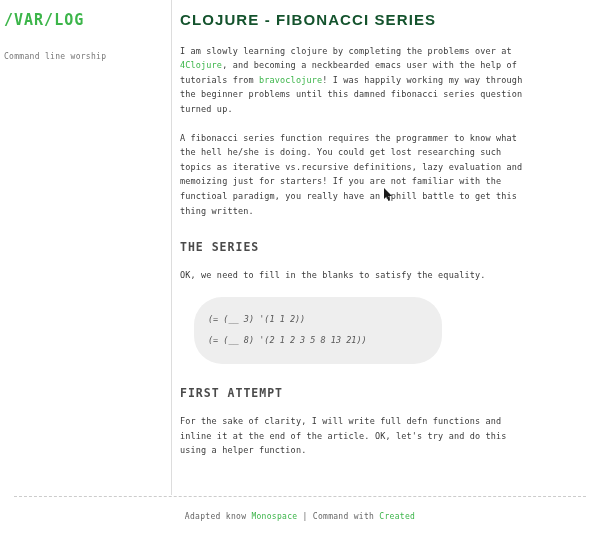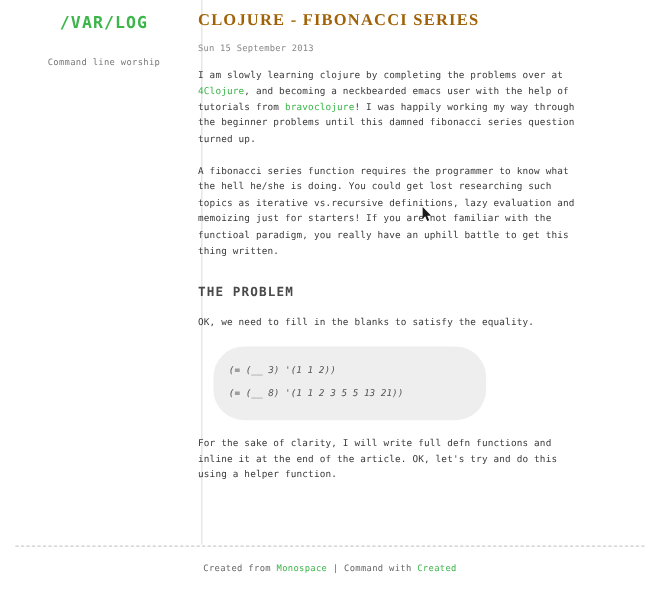--- a/index.html
+++ b/index.html
@@ -16,28 +16,28 @@
   }
   .page {
     position: relative;
     width: 600px;
     height: 539px;
     box-sizing: border-box;
   }
   
   .sidebar {
     position: absolute;
-    left: 16px;
+    left: 4px;
     top: 0;
     width: 168px;
     height: 495px;
     box-sizing: border-box;
     border-right: 1px solid #dddddd;
     padding: 8px 10px 0 0;
-    text-align: center;
+    text-align: left;
   }
   .site-title {
     font-family: "DejaVu Sans Mono", monospace;
     font-size: 15px;
     font-weight: bold;
     letter-spacing: 1px;
     color: #3cb54a;
     margin: 3px 0 0 0;
     line-height: 1.2;
   }
@@ -50,25 +50,25 @@
   }
   
   .main {
     position: absolute;
     left: 180px;
     top: 0;
     width: 350px;
     padding-top: 6px;
   }
   .post-title {
-    font-family: Liberation Serif, serif;
+    font-family: Liberation Sans, sans-serif;
     font-size: 15px;
     font-weight: bold;
     letter-spacing: 1.1px;
-    color: #a16207;
+    color: #14532d;
     margin: 4px 0 0 0;
     line-height: 1.3;
   }
   .post-date {
     font-size: 8px;
     color: #888888;
     margin-top: 9px;
     letter-spacing: 0.2px;
   }
   .para {
@@ -158,44 +158,44 @@
 
   <div class="sidebar">
     <div class="site-title">
       <span>/VAR/LOG</span>
     </div>
     <div class="site-tagline">Command line worship</div>
   </div>
 
   <div class="main">
     <h1 class="post-title">CLOJURE - FIBONACCI SERIES</h1>
-    <div class="post-date">Sun 15 September 2013</div>
 
     <p class="para">
       <span>I am slowly learning clojure by completing the problems over at </span><a href="#">4Clojure</a><span>, and becoming a neckbearded emacs user with the help of tutorials from </span><a href="#">bravoclojure</a><span>! I was happily working my way through the beginner problems until this damned fibonacci series question turned up.</span>
     </p>
 
     <p class="para">A fibonacci series function requires the programmer to know what the hell he/she is doing. You could get lost researching such topics as iterative vs.recursive definitions, lazy evaluation and memoizing just for starters! If you are not familiar with the functioal paradigm, you really have an uphill battle to get this thing written.</p>
 
-    <h2 class="section">THE PROBLEM</h2>
+    <h2 class="section">THE SERIES</h2>
     <p class="para">OK, we need to fill in the blanks to satisfy the equality.</p>
 
     <div class="code-block">
       <div class="code-line">(= (__ 3) '(1 1 2))</div>
-      <div class="code-line">(= (__ 8) '(1 1 2 3 5 5 13 21))</div>
+      <div class="code-line">(= (__ 8) '(2 1 2 3 5 8 13 21))</div>
     </div>
 
 
+    <h2 class="section">FIRST ATTEMPT</h2>
     <p class="para">For the sake of clarity, I will write full defn functions and inline it at the end of the article. OK, let's try and do this using a helper function.</p>
   </div>
 
 
   <div class="footer-rule"></div>
 
   <div class="footer">
-    <span>Created from </span><a href="#">Monospace</a><span> | Command with </span><a href="#">Created</a>
+    <span>Adapted know </span><a href="#">Monospace</a><span> | Command with </span><a href="#">Created</a>
   </div>
 
   <svg class="cursor" viewBox="0 0 10 14">
     <polygon points="0,0 0,11 2.6,8.6 4.4,13 6.2,12.2 4.4,8.1 8,8.1" fill="#1a1a1a"></polygon>
   </svg>
 
 </div>
 
 </body></html>

